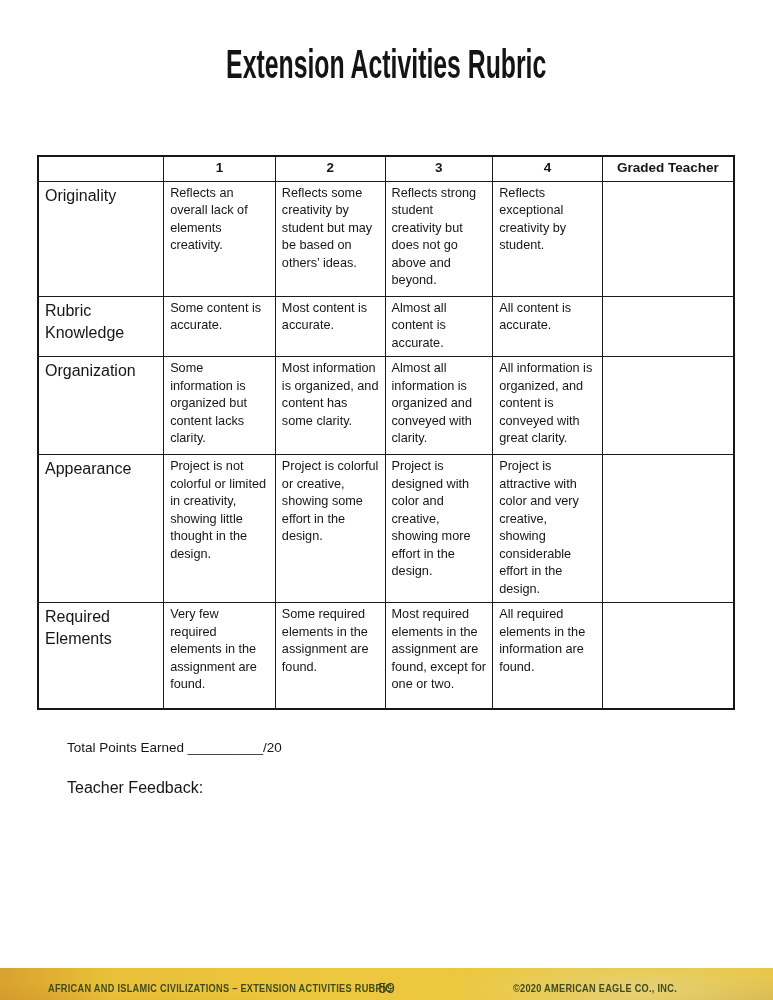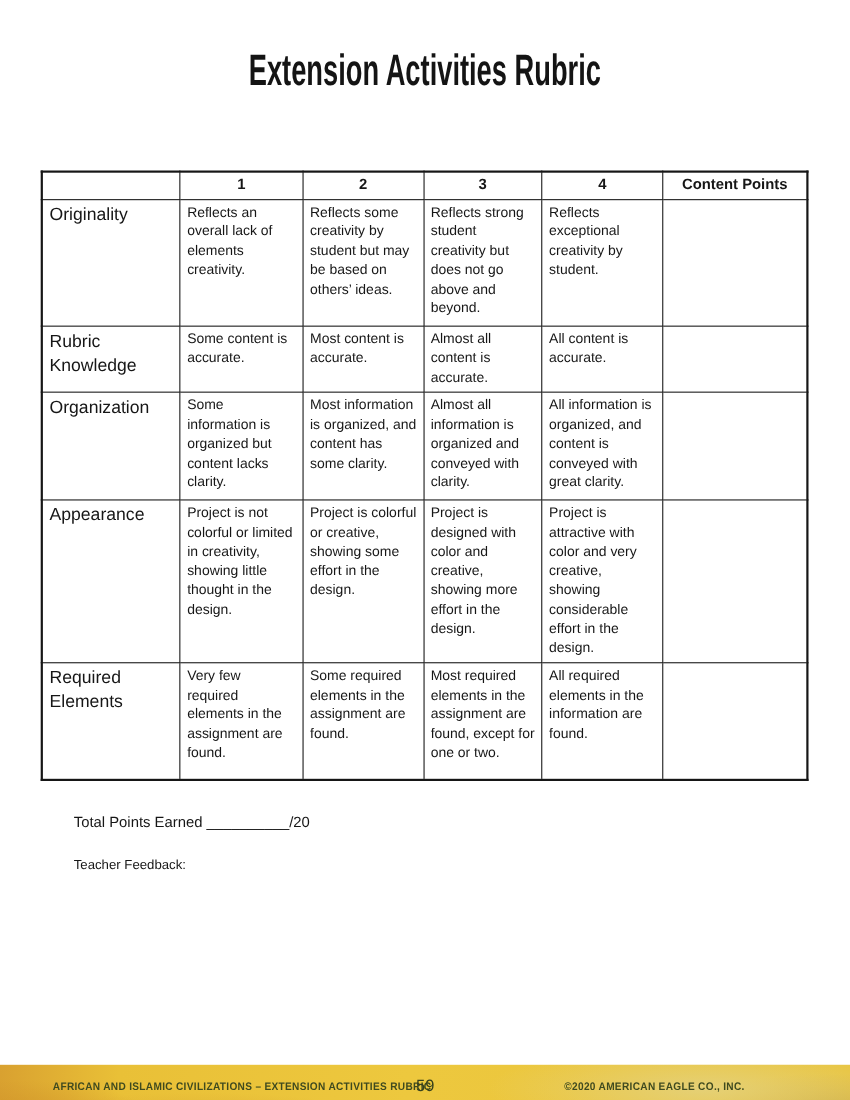--- a/index.html
+++ b/index.html
@@ -71,21 +71,21 @@
   
   .totals-line {
     position: absolute;
     left: 67px; top: 740px;
     font-size: 13.5px;
     color: #161616;
   }
   .feedback-line {
     position: absolute;
     left: 67px; top: 779px;
-    font-size: 12px;
+    font-size: 16px;
     color: #161616;
   }
 
   
   .footer {
     position: absolute;
     left: 0; bottom: 0;
     width: 773px; height: 32px;
     background:
       radial-gradient(ellipse 280px 60px at 640px 22px, rgba(228,210,128,0.85), rgba(228,210,128,0) 70%),
@@ -135,21 +135,21 @@
       <col class="c-l4">
       <col class="c-graded">
   </colgroup>
   <thead>
     <tr>
       <th></th>
       <th>1</th>
       <th>2</th>
       <th>3</th>
       <th>4</th>
-      <th>Content Points</th>
+      <th>Graded Teacher</th>
     </tr>
   </thead>
   <tbody>
     <tr style="height:115px">
       <td class="criterion">Originality</td>
       <td>Reflects an overall lack of elements creativity.</td>
       <td>Reflects some creativity by student but may be based on others’ ideas.</td>
       <td>Reflects strong student creativity but does not go above and beyond.</td>
       <td>Reflects exceptional creativity by student.</td>
       <td></td>

